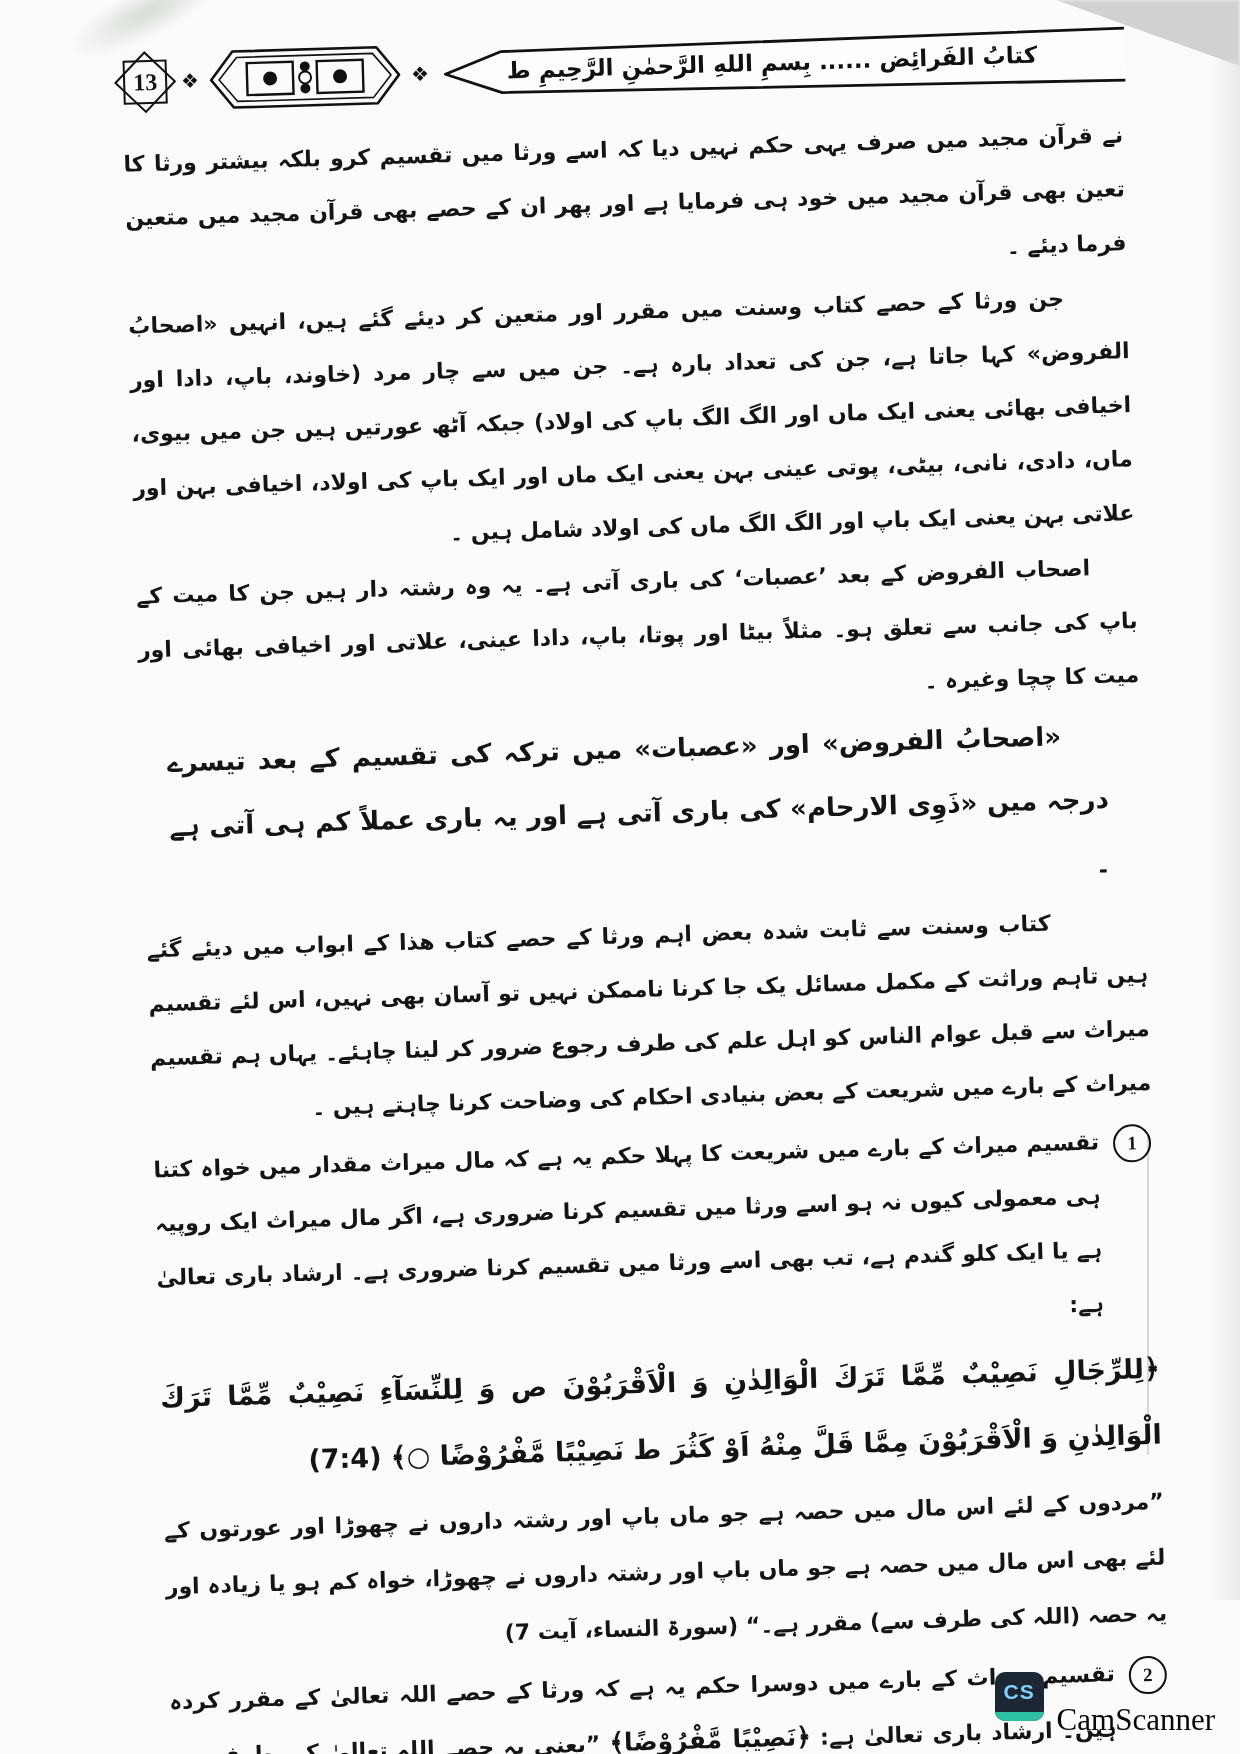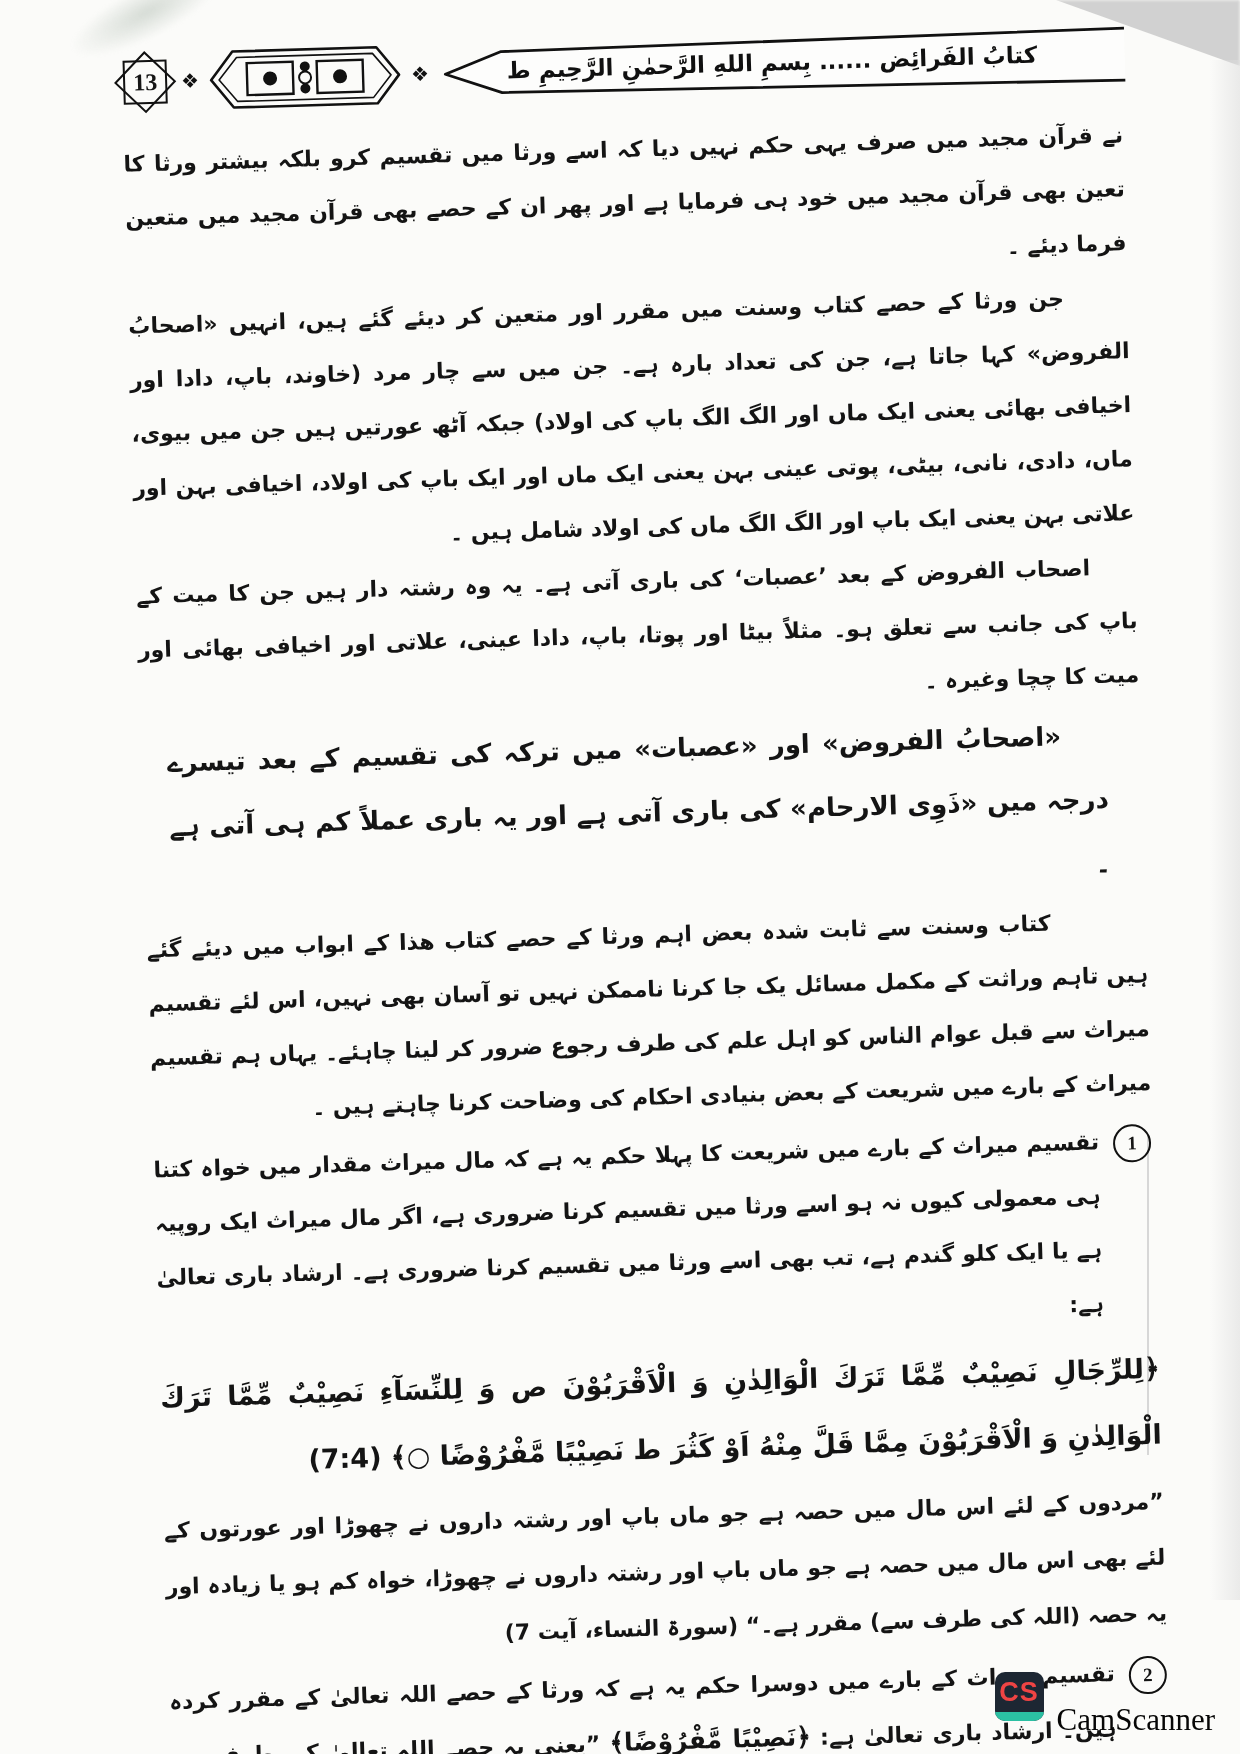--- a/index.html
+++ b/index.html
@@ -81,21 +81,21 @@
     position:absolute;right:25px;bottom:16px;
     display:flex;align-items:center;gap:13px;
   }
   .cs-logo{
     position:relative;width:49px;height:49px;border-radius:10px;
     background:#1d2733;overflow:hidden;flex:0 0 auto;
   }
   .cs-logo .cs-text{
     position:absolute;left:0;right:0;top:1px;bottom:9px;
     display:flex;align-items:center;justify-content:center;
-    color:#ef4444;font-weight:bold;font-size:27px;
+    color:#7dd3fc;font-weight:bold;font-size:21px;
     font-family:"Liberation Sans",sans-serif;letter-spacing:1px;
   }
   .cs-logo .cs-strip{position:absolute;left:0;right:0;bottom:0;height:9px;background:#2bc0a3;}
   .cs-brand{
     font-family:"Liberation Serif",serif;font-size:31px;color:#060606;margin-top:48px;
   }
 </style>
 </head>
 <body>
 

